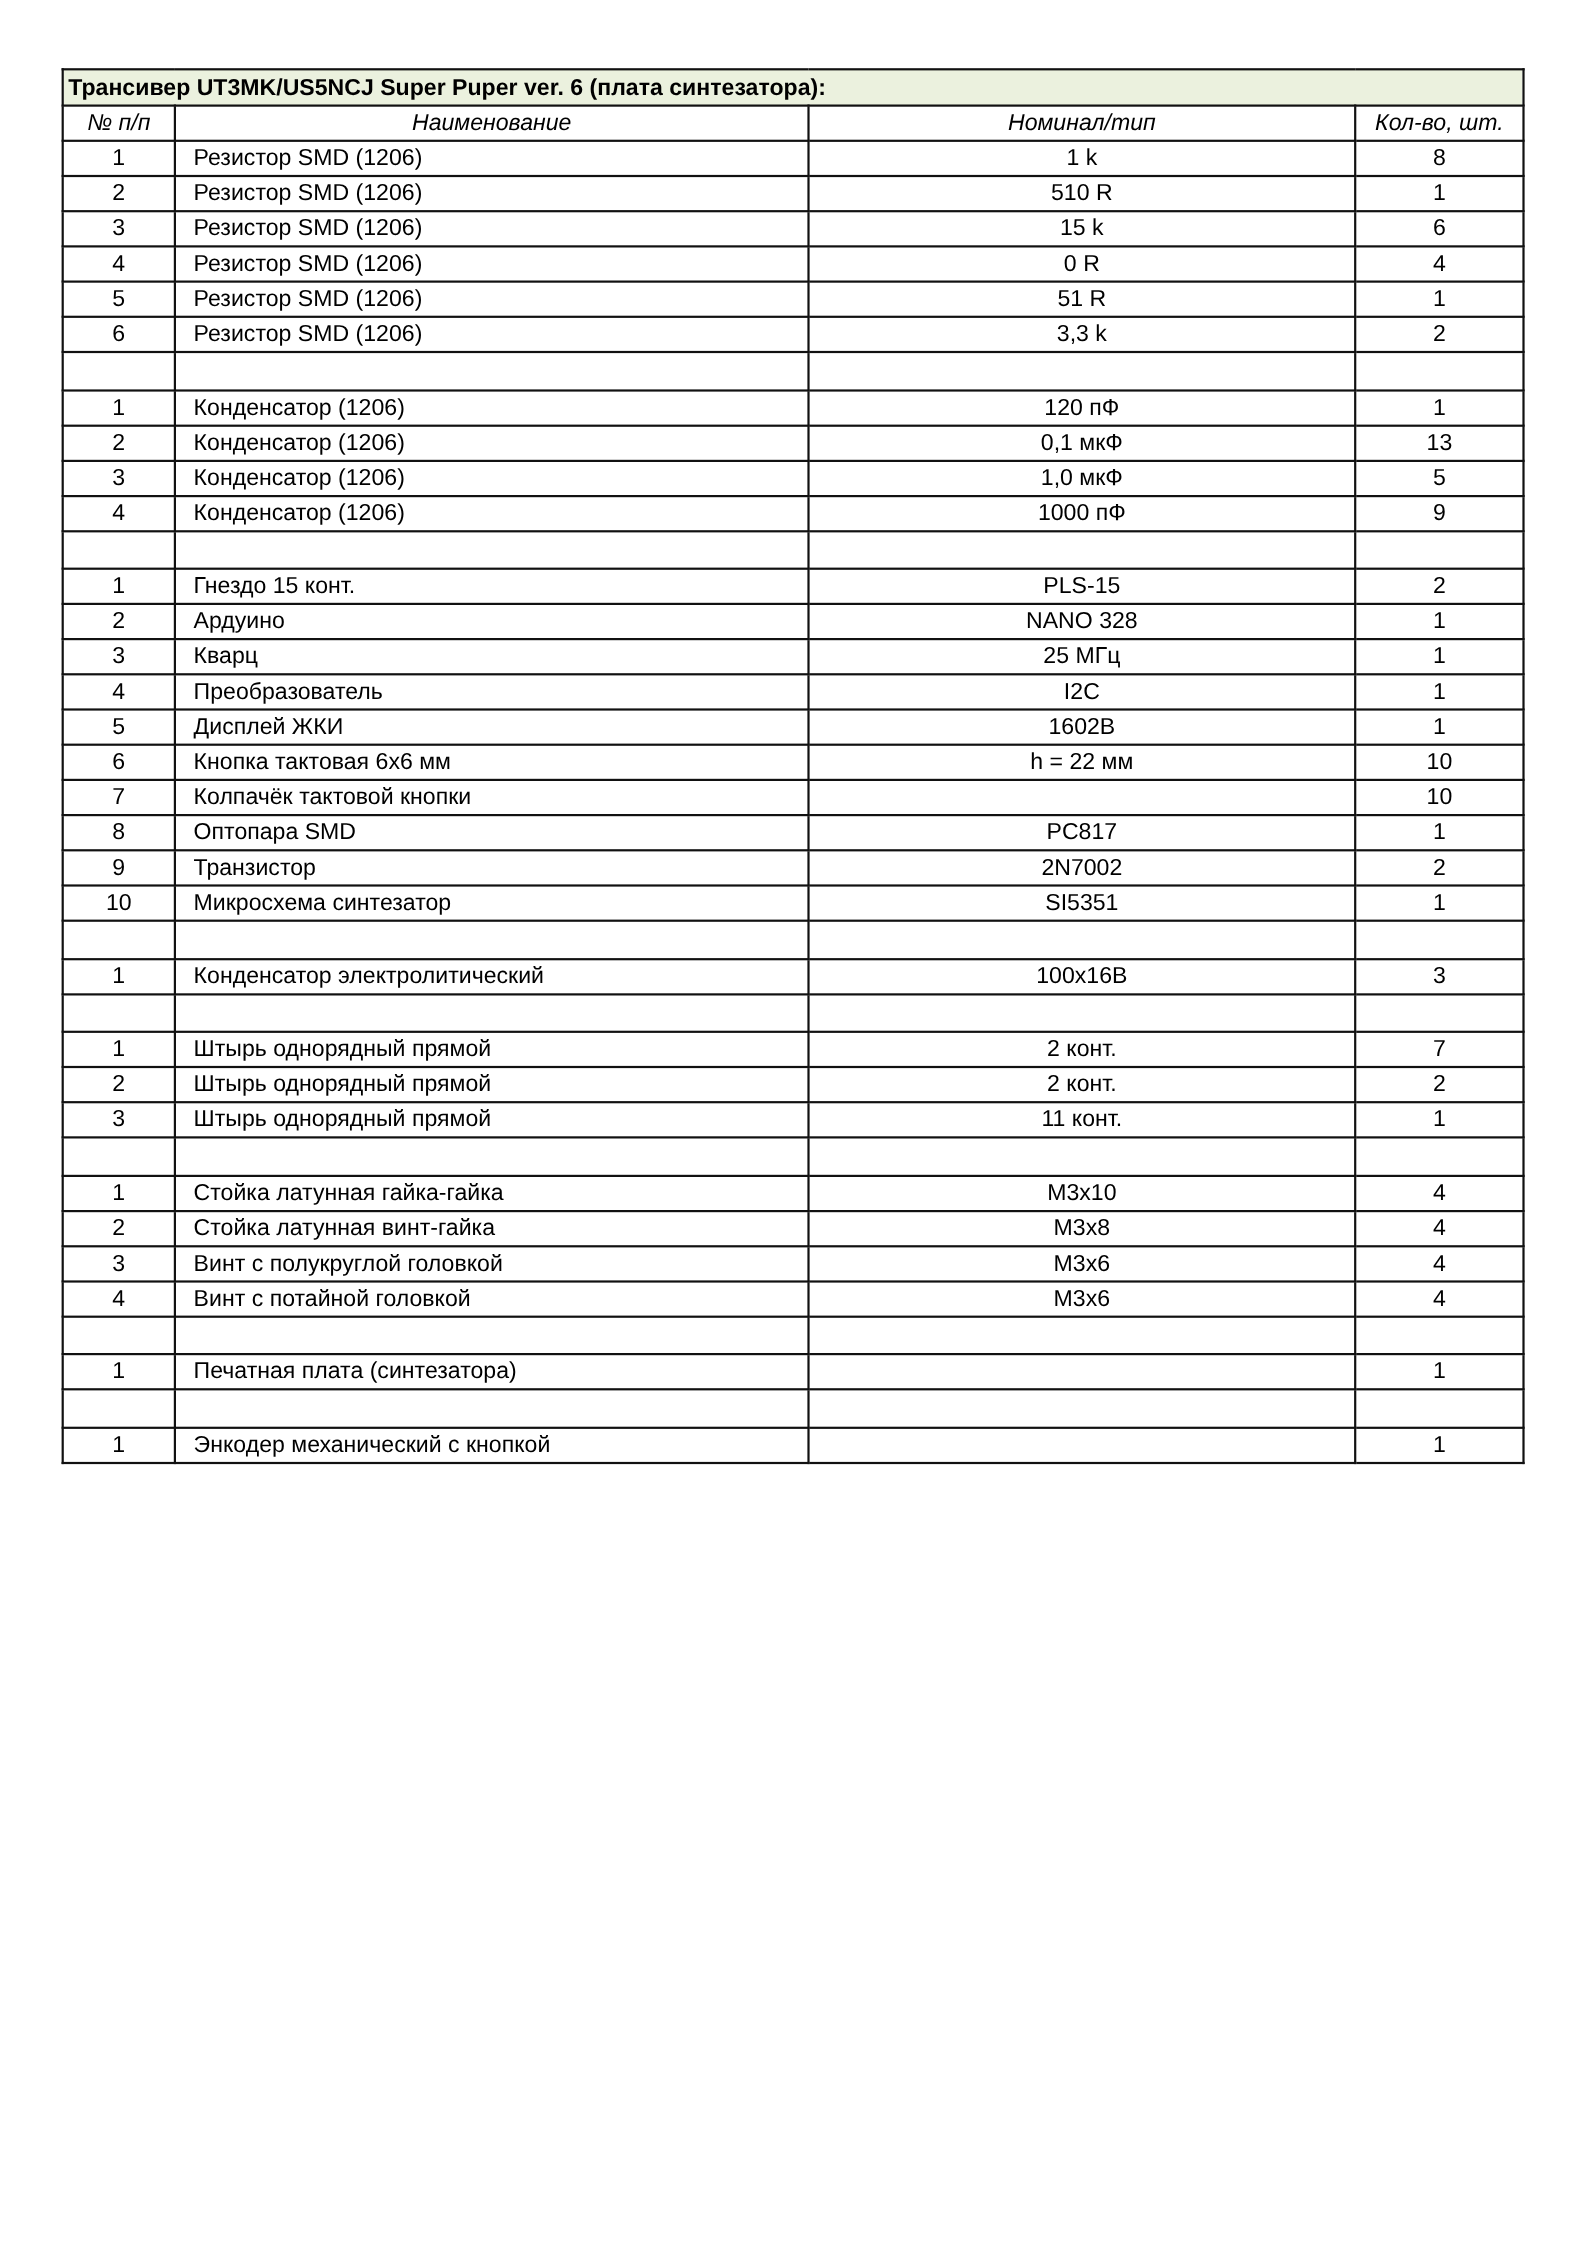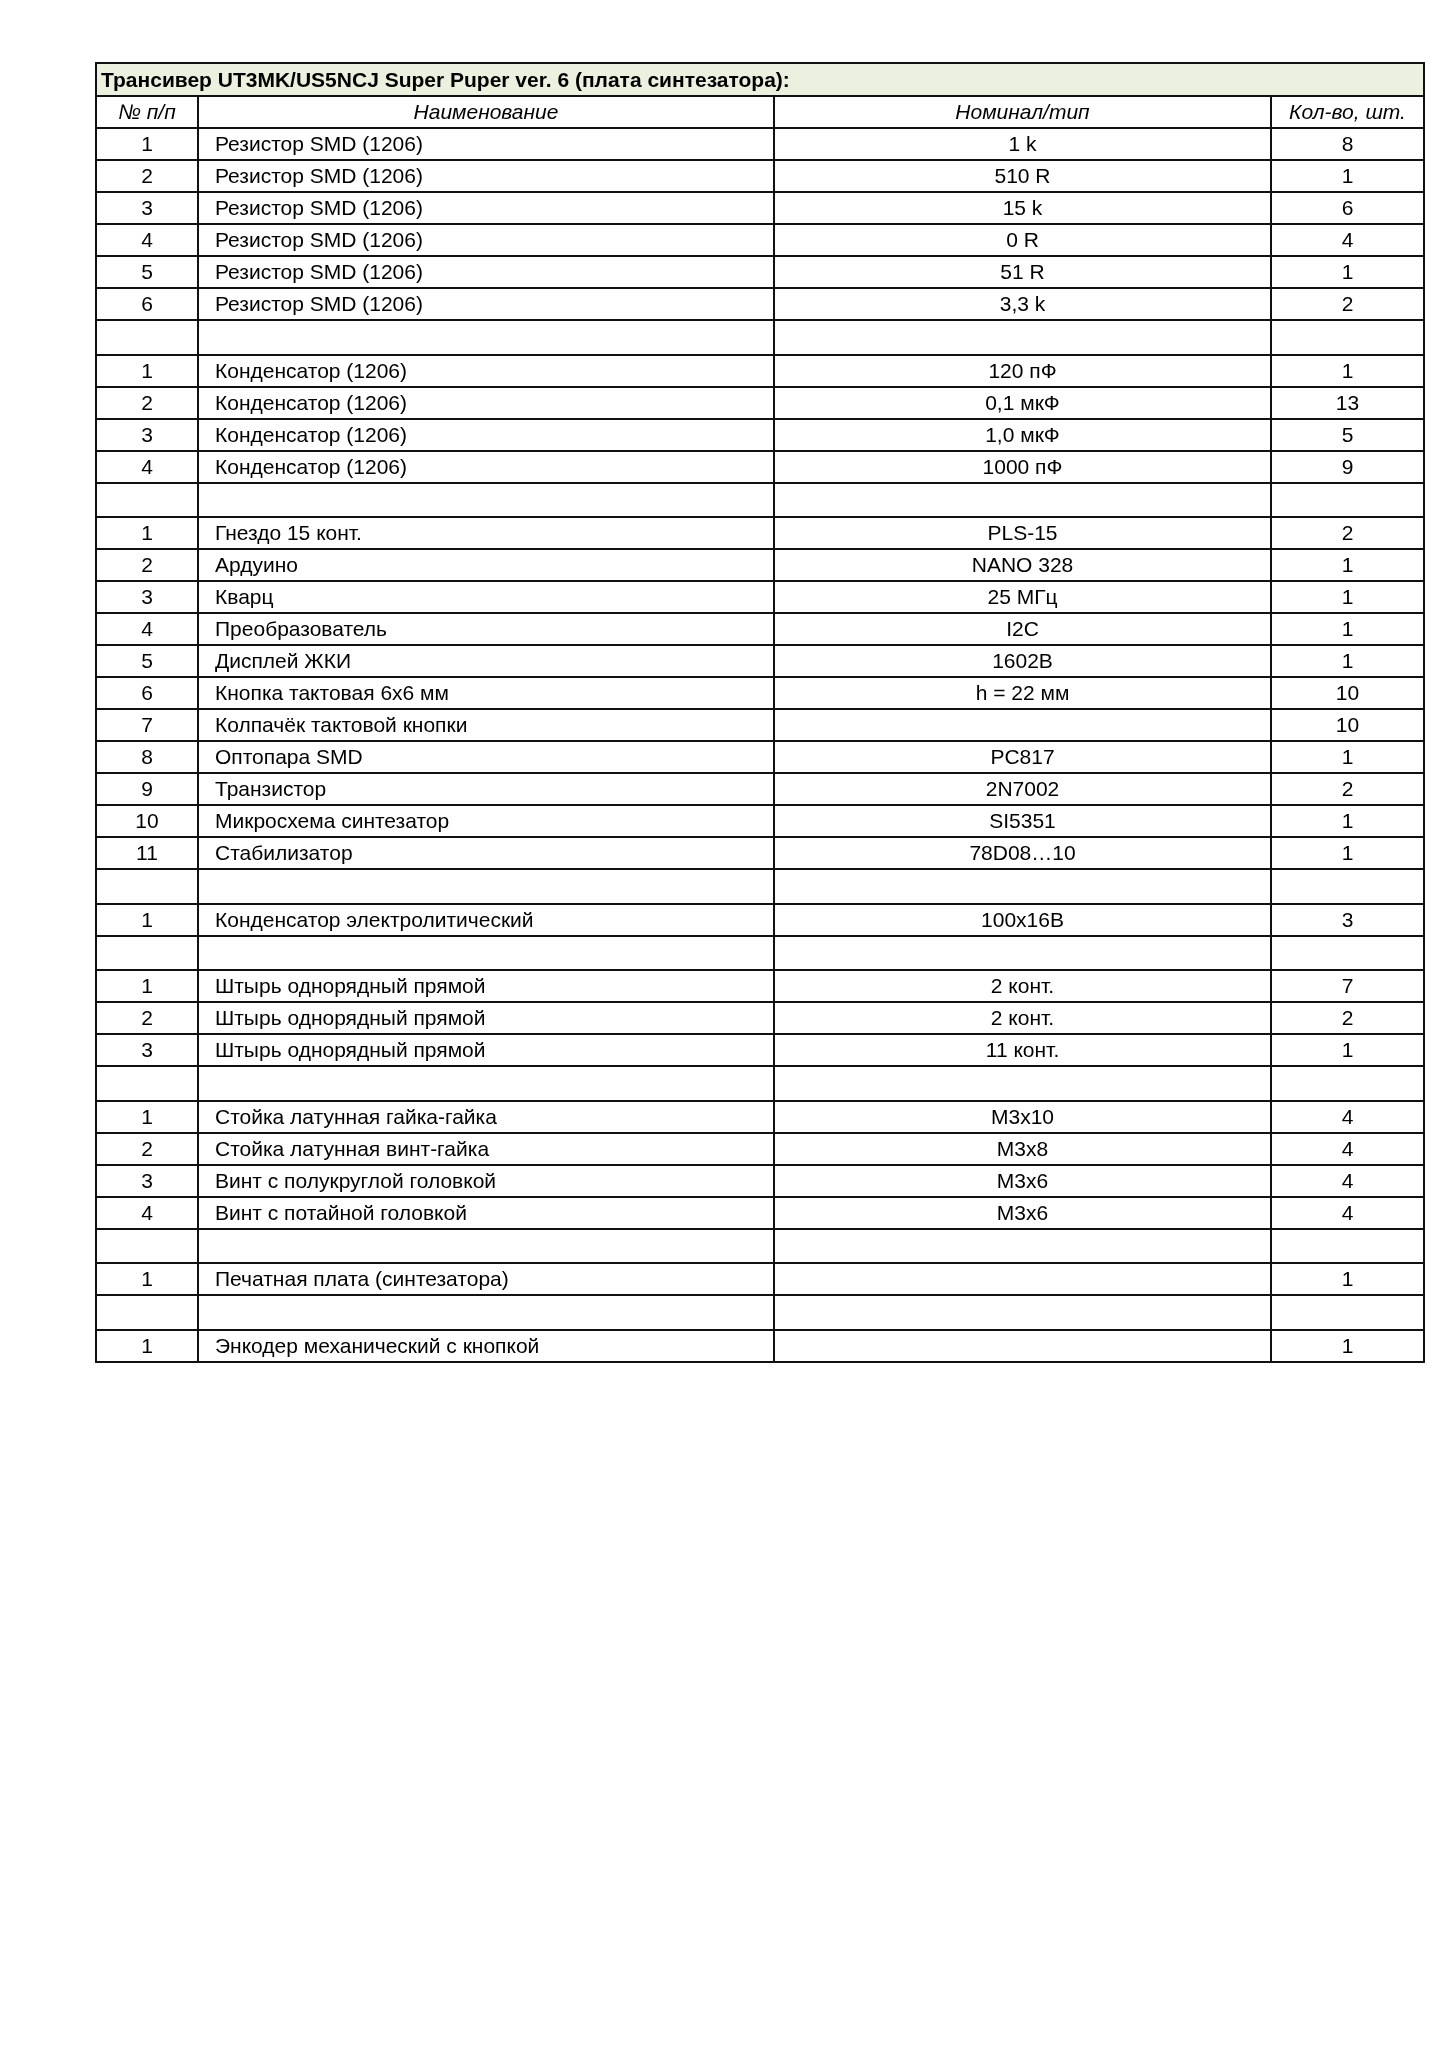--- a/index.html
+++ b/index.html
@@ -18,21 +18,20 @@
     .sheet {
       position: absolute;
       left: 56px;
       top: 62px;
       width: 1328px;
     }
     table {
       border-collapse: collapse;
       width: 1328px;
       table-layout: fixed;
-      margin-left: 39px;
     }
     col.c-num { width: 102px; }
     col.c-name { width: 576px; }
     col.c-val { width: 497px; }
     col.c-qty { width: 153px; }
     td, th {
       border: 2px solid #111;
       height: 30.6px;
       padding: 0 4px;
       font-size: 21px;
@@ -205,26 +204,20 @@
           <td class="name">Транзистор</td>
           <td class="val">2N7002</td>
           <td class="qty">2</td>
         </tr>
         <tr>
           <td class="num">10</td>
           <td class="name">Микросхема синтезатор</td>
           <td class="val">SI5351</td>
           <td class="qty">1</td>
         </tr>
-        <tr>
-          <td class="num">11</td>
-          <td class="name">Стабилизатор</td>
-          <td class="val">78D08…10</td>
-          <td class="qty">1</td>
-        </tr>
         <tr class="spacer">
           <td></td>
           <td></td>
           <td></td>
           <td></td>
         </tr>
         <tr>
           <td class="num">1</td>
           <td class="name">Конденсатор электролитический</td>
           <td class="val">100х16В</td>

